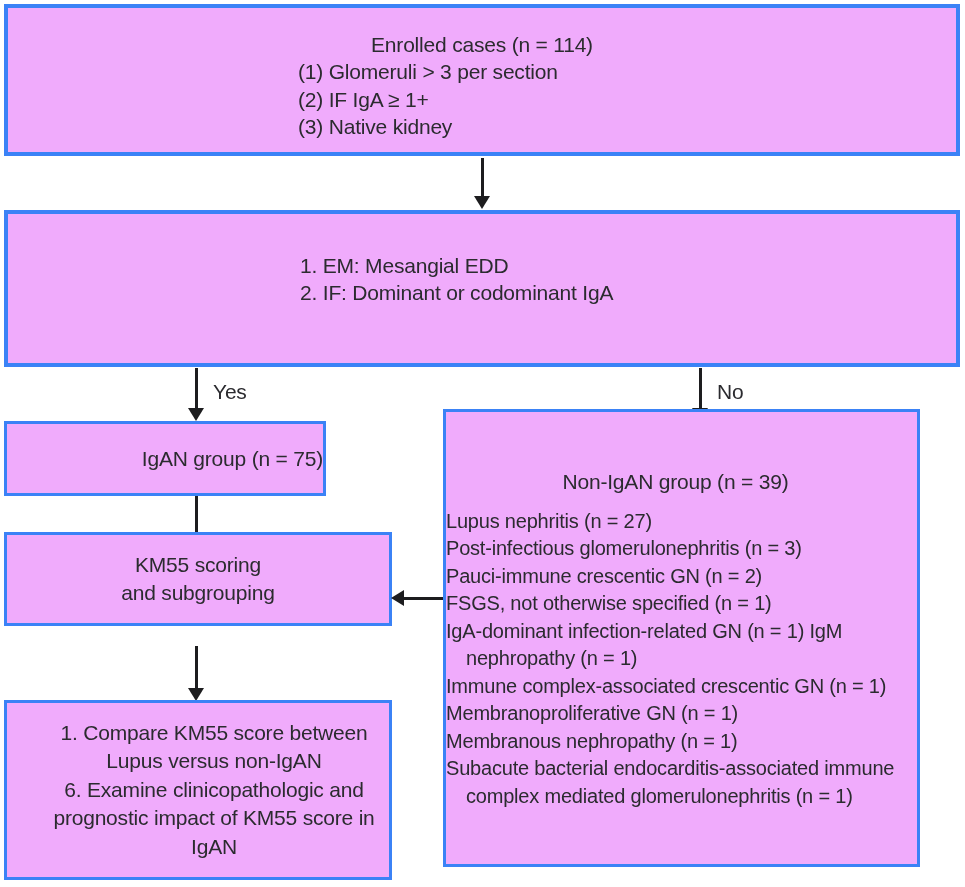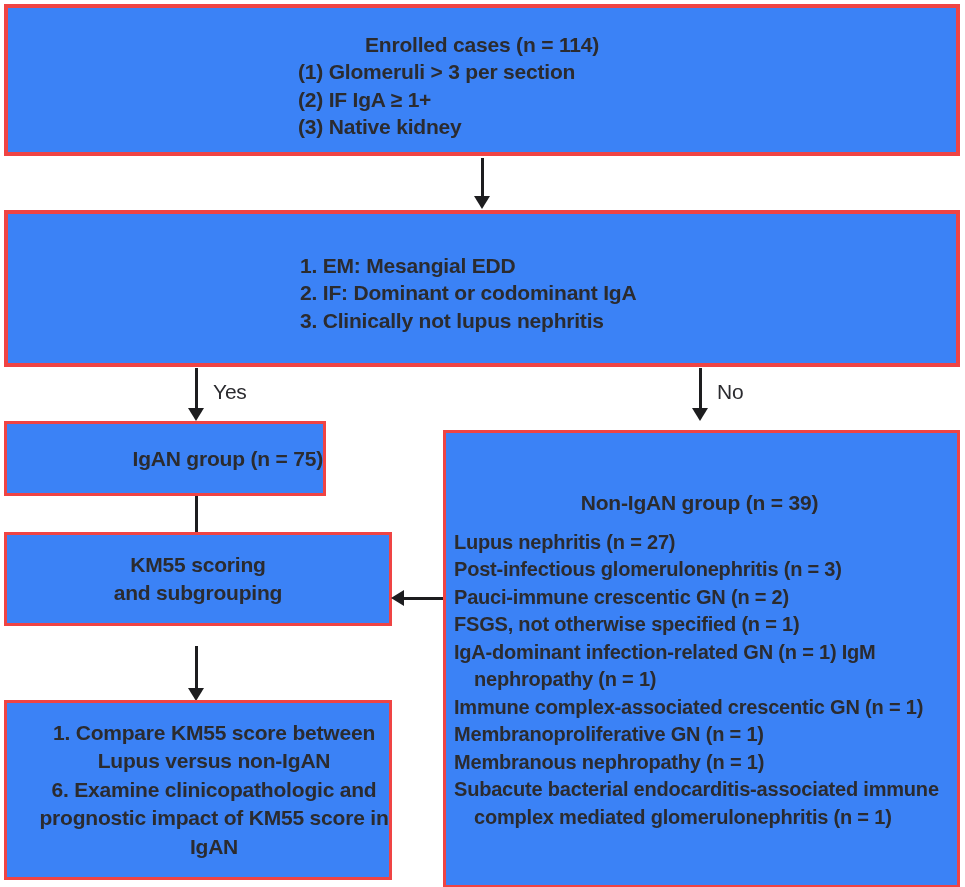--- a/index.html
+++ b/index.html
@@ -12,24 +12,23 @@
     width: 965px;
     height: 887px;
     background: #ffffff;
     font-family: "Liberation Sans", "DejaVu Sans", sans-serif;
     color: #2b2b2f;
     letter-spacing: -0.2px;
     font-size: 21px;
   }
   .box {
     position: absolute;
-    background: #3b82f6;
-    border: 3px solid #ef4444;
+    background: #f0abfc;
+    border: 3px solid #3b82f6;
     box-sizing: border-box;
-    font-weight: bold;
   }
   .box.thick { border-width: 4px; }
   .vline {
     position: absolute;
     width: 3px;
     background: #1d1d1f;
   }
   .hline {
     position: absolute;
     height: 3px;
@@ -67,22 +66,22 @@
     left: 4px; top: 532px; width: 388px; height: 94px;
     display: flex; flex-direction: column; align-items: center; justify-content: center;
     line-height: 28px;
   }
   #box-objectives {
     left: 4px; top: 700px; width: 388px; height: 180px;
     display: flex; flex-direction: column; align-items: center; justify-content: center;
     line-height: 28.6px; text-align: center; padding-left: 32px;
   }
   #box-non-igan {
-    left: 443px; top: 430px; width: 517px; height: 458px;
-    padding: 56px 12px 0 8px;
+    left: 443px; top: 409px; width: 477px; height: 458px;
+    padding: 56px 12px 0 0;
   }
   #box-non-igan .nlist {
     margin-top: 12px;
     font-size: 20px;
     line-height: 27.5px;
   }
   #box-non-igan .nlist .nitem {
     padding-left: 20px;
     text-indent: -20px;
   }
@@ -102,21 +101,20 @@
       </div>
   </div>
 
   <div class="vline" style="left:481px; top:158px; height:40px;"></div>
   <div class="arrowhead-down" style="left:474px; top:196px;"></div>
 
   <div class="box thick" id="box-criteria">
     <div class="list line27">
         <div>1. EM: Mesangial EDD</div>
         <div>2. IF: Dominant or codominant IgA</div>
-        <div>3. Clinically not lupus nephritis</div>
       </div>
   </div>
 
   <div class="vline" style="left:195px; top:368px; height:41px;"></div>
   <div class="arrowhead-down" style="left:188px; top:408px;"></div>
   <div class="branch-label" style="left:213px; top:378px;">Yes</div>
 
   <div class="vline" style="left:699px; top:368px; height:41px;"></div>
   <div class="arrowhead-down" style="left:692px; top:408px;"></div>
   <div class="branch-label" style="left:717px; top:378px;">No</div>

